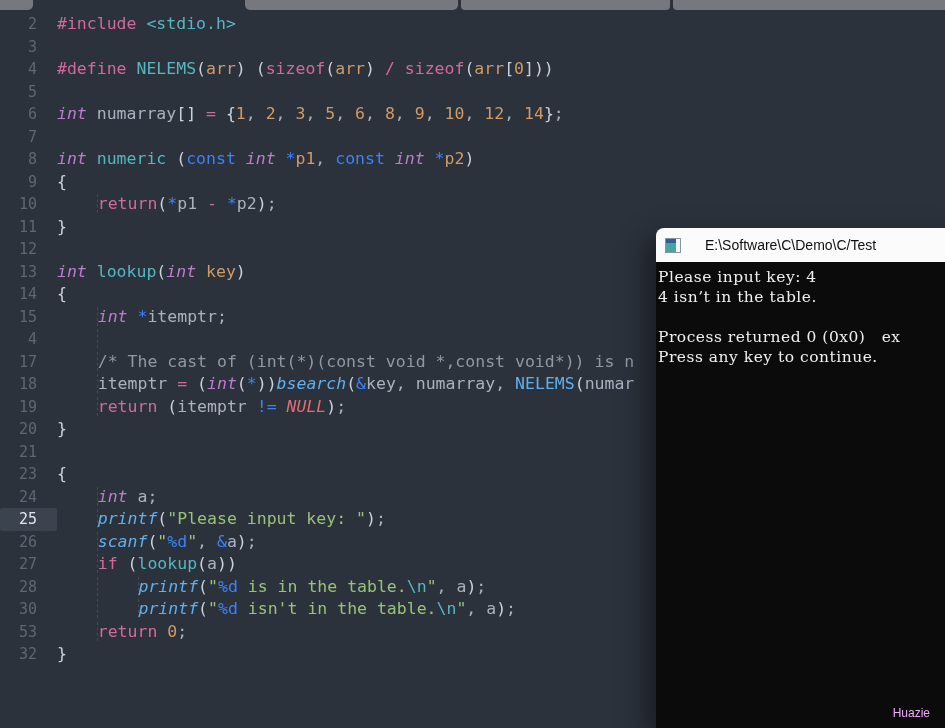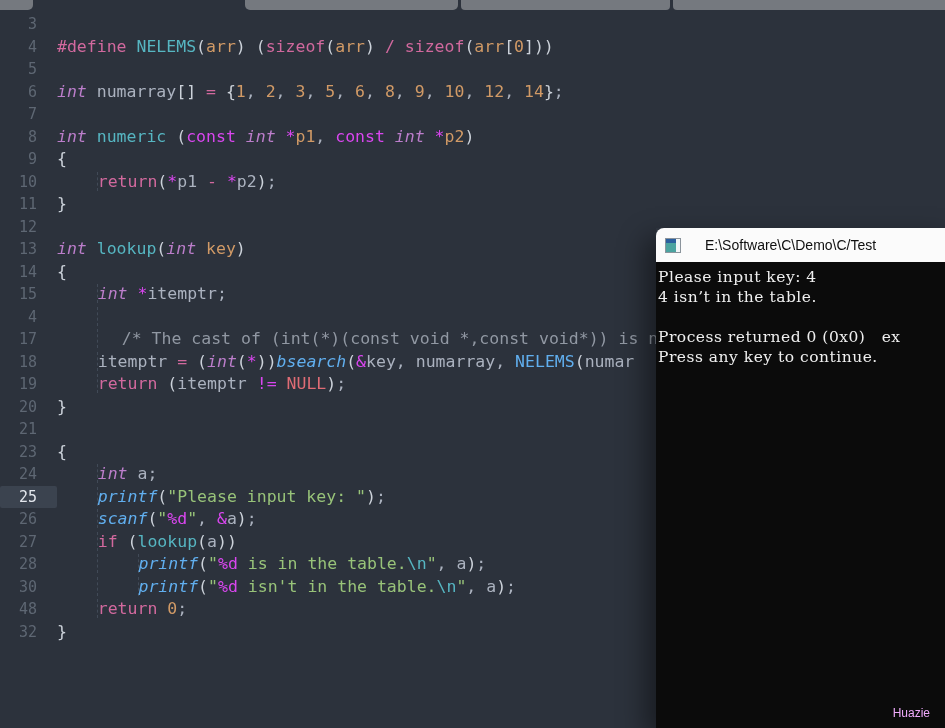--- a/index.html
+++ b/index.html
@@ -25,29 +25,29 @@
   .ln {
     display:inline-block; width:57px; padding-right:20px;
     text-align:right; color:#5e6773; font-size:15px; vertical-align:top;
   }
   .ln.hl { background:#3b434f; color:#e2e6ec; border-radius:2px; }
   .ct { color:#abb2bf; }
   .ct span.p  { color:#abb2bf; }
   .ct span.b  { color:#ccd2da; }
   .ct span.k  { color:#d2699e; }
   .ct span.t  { color:#bc7ecb; font-style:italic;margin-top:48px; }
-  .ct span.r  { color:#d946ef; }
-  .ct span.ri { color:#e06c75; }
+  .ct span.r  { color:#3b82f6; }
+  .ct span.ri { color:#e06c75; font-style:italic; }
   .ct span.f  { color:#56b6c2; }
   .ct span.l  { color:#61afef; font-style:italic; }
   .ct span.lu { color:#61afef; }
   .ct span.s  { color:#98c379; }
   .ct span.e  { color:#56b6c2; }
   .ct span.n  { color:#d19a66; }
-  .ct span.c  { color:#9198a3;margin-left:24px; }
+  .ct span.c  { color:#9198a3; }
   .ct span.i  { color:#abb2bf; border-right:1px dashed #414a57; }
 
   
   .console {
     position:absolute; left:656px; top:228px; width:300px; height:500px;
     z-index:5; box-shadow:-10px 10px 26px rgba(0,0,0,0.45);
   }
   .titlebar {
     height:34px; background:#fbfbfb; border-radius:8px 0 0 0;
     display:flex; align-items:center; padding-left:9px;
@@ -76,20 +76,21 @@
 <div class="screen">
 
   <div class="tabstrip">
     <div class="tabstub s1"></div>
     <div class="tabstub s2"></div>
     <div class="tabstub s3"></div>
     <div class="tabstub s4"></div>
   </div>
 
   <div class="editor" id="editor">
+      <div class="cl"><span class="ln">2</span><span class="ct"><span class="k">#include</span><span class="p"> </span><span class="f">&lt;stdio.h&gt;</span></span></div>
       <div class="cl"><span class="ln">3</span><span class="ct"></span></div>
       <div class="cl"><span class="ln">4</span><span class="ct"><span class="k">#define</span><span class="p"> </span><span class="f">NELEMS</span><span class="b">(</span><span class="n">arr</span><span class="b">)</span><span class="p"> </span><span class="b">(</span><span class="k">sizeof</span><span class="b">(</span><span class="n">arr</span><span class="b">)</span><span class="p"> </span><span class="k">/</span><span class="p"> </span><span class="k">sizeof</span><span class="b">(</span><span class="n">arr</span><span class="b">[</span><span class="n">0</span><span class="b">]))</span></span></div>
       <div class="cl"><span class="ln">5</span><span class="ct"></span></div>
       <div class="cl"><span class="ln">6</span><span class="ct"><span class="t">int</span><span class="p"> </span><span class="p">numarray</span><span class="b">[]</span><span class="p"> </span><span class="k">=</span><span class="p"> </span><span class="b">{</span><span class="n">1</span><span class="p">, </span><span class="n">2</span><span class="p">, </span><span class="n">3</span><span class="p">, </span><span class="n">5</span><span class="p">, </span><span class="n">6</span><span class="p">, </span><span class="n">8</span><span class="p">, </span><span class="n">9</span><span class="p">, </span><span class="n">10</span><span class="p">, </span><span class="n">12</span><span class="p">, </span><span class="n">14</span><span class="b">}</span><span class="p">;</span></span></div>
       <div class="cl"><span class="ln">7</span><span class="ct"></span></div>
       <div class="cl"><span class="ln">8</span><span class="ct"><span class="t">int</span><span class="p"> </span><span class="f">numeric</span><span class="p"> </span><span class="b">(</span><span class="r">const</span><span class="p"> </span><span class="t">int</span><span class="p"> </span><span class="r">*</span><span class="n">p1</span><span class="p">, </span><span class="r">const</span><span class="p"> </span><span class="t">int</span><span class="p"> </span><span class="r">*</span><span class="n">p2</span><span class="b">)</span></span></div>
       <div class="cl"><span class="ln">9</span><span class="ct"><span class="b">{</span></span></div>
       <div class="cl"><span class="ln">10</span><span class="ct"><span class="i">    </span><span class="k">return</span><span class="b">(</span><span class="r">*</span><span class="p">p1</span><span class="p"> </span><span class="k">-</span><span class="p"> </span><span class="r">*</span><span class="p">p2</span><span class="b">)</span><span class="p">;</span></span></div>
       <div class="cl"><span class="ln">11</span><span class="ct"><span class="b">}</span></span></div>
       <div class="cl"><span class="ln">12</span><span class="ct"></span></div>
@@ -102,21 +103,21 @@
       <div class="cl"><span class="ln">19</span><span class="ct"><span class="i">    </span><span class="k">return</span><span class="p"> </span><span class="b">(</span><span class="p">itemptr</span><span class="p"> </span><span class="r">!=</span><span class="p"> </span><span class="ri">NULL</span><span class="b">)</span><span class="p">;</span></span></div>
       <div class="cl"><span class="ln">20</span><span class="ct"><span class="b">}</span></span></div>
       <div class="cl"><span class="ln">21</span><span class="ct"></span></div>
       <div class="cl"><span class="ln">23</span><span class="ct"><span class="b">{</span></span></div>
       <div class="cl"><span class="ln">24</span><span class="ct"><span class="i">    </span><span class="t">int</span><span class="p"> </span><span class="p">a</span><span class="p">;</span></span></div>
       <div class="cl"><span class="ln hl">25</span><span class="ct"><span class="i">    </span><span class="l">printf</span><span class="b">(</span><span class="s">"Please input key: "</span><span class="b">)</span><span class="p">;</span></span></div>
       <div class="cl"><span class="ln">26</span><span class="ct"><span class="i">    </span><span class="l">scanf</span><span class="b">(</span><span class="s">"</span><span class="r">%d</span><span class="s">"</span><span class="p">, </span><span class="r">&amp;</span><span class="p">a</span><span class="b">)</span><span class="p">;</span></span></div>
       <div class="cl"><span class="ln">27</span><span class="ct"><span class="i">    </span><span class="k">if</span><span class="p"> </span><span class="b">(</span><span class="f">lookup</span><span class="b">(</span><span class="p">a</span><span class="b">))</span></span></div>
       <div class="cl"><span class="ln">28</span><span class="ct"><span class="i">    </span><span class="i">    </span><span class="l">printf</span><span class="b">(</span><span class="s">"</span><span class="r">%d</span><span class="s"> is in the table.</span><span class="e">\n</span><span class="s">"</span><span class="p">, </span><span class="p">a</span><span class="b">)</span><span class="p">;</span></span></div>
       <div class="cl"><span class="ln">30</span><span class="ct"><span class="i">    </span><span class="i">    </span><span class="l">printf</span><span class="b">(</span><span class="s">"</span><span class="r">%d</span><span class="s"> isn't in the table.</span><span class="e">\n</span><span class="s">"</span><span class="p">, </span><span class="p">a</span><span class="b">)</span><span class="p">;</span></span></div>
-      <div class="cl"><span class="ln">48</span><span class="ct"><span class="i">    </span><span class="k">return</span><span class="p"> </span><span class="n">0</span><span class="p">;</span></span></div>
+      <div class="cl"><span class="ln">53</span><span class="ct"><span class="i">    </span><span class="k">return</span><span class="p"> </span><span class="n">0</span><span class="p">;</span></span></div>
       <div class="cl"><span class="ln">32</span><span class="ct"><span class="b">}</span></span></div>
     </div>
 
   <div class="console">
     <div class="titlebar">
       <span class="cicon"></span>
       <span class="ctitle">E:\Software\C\Demo\C/Test</span>
     </div>
     <div class="cbody">
       <pre class="cout" id="console-out">Please input key: 4

